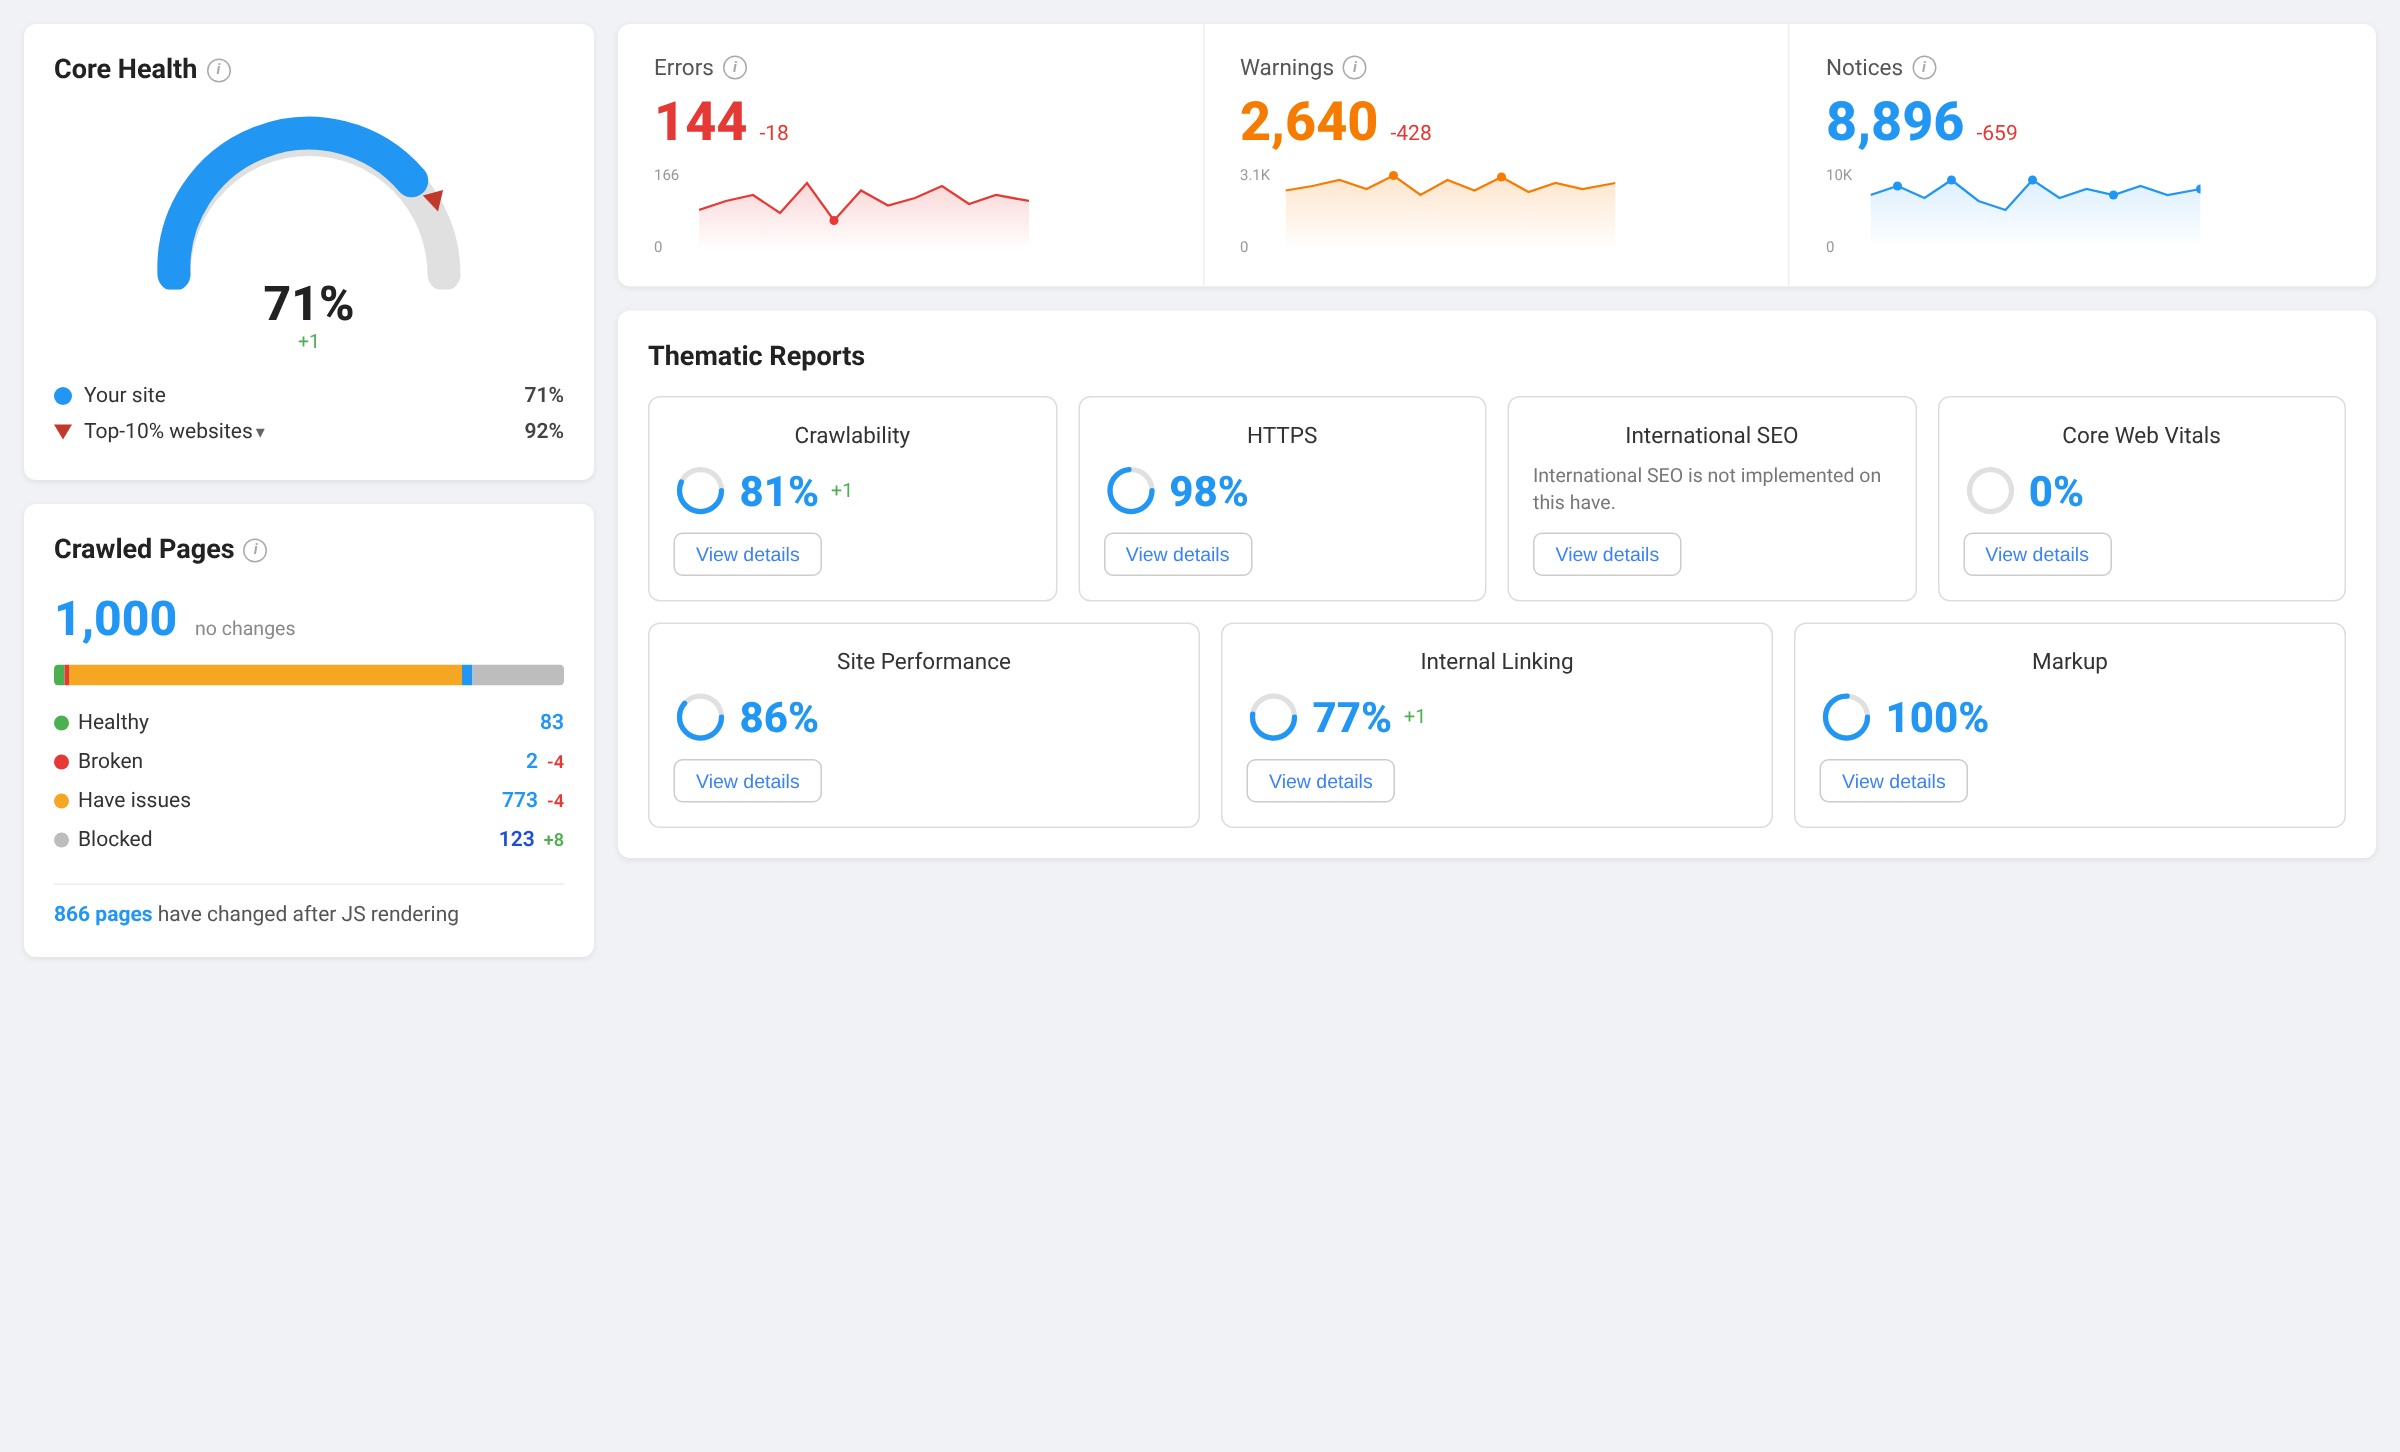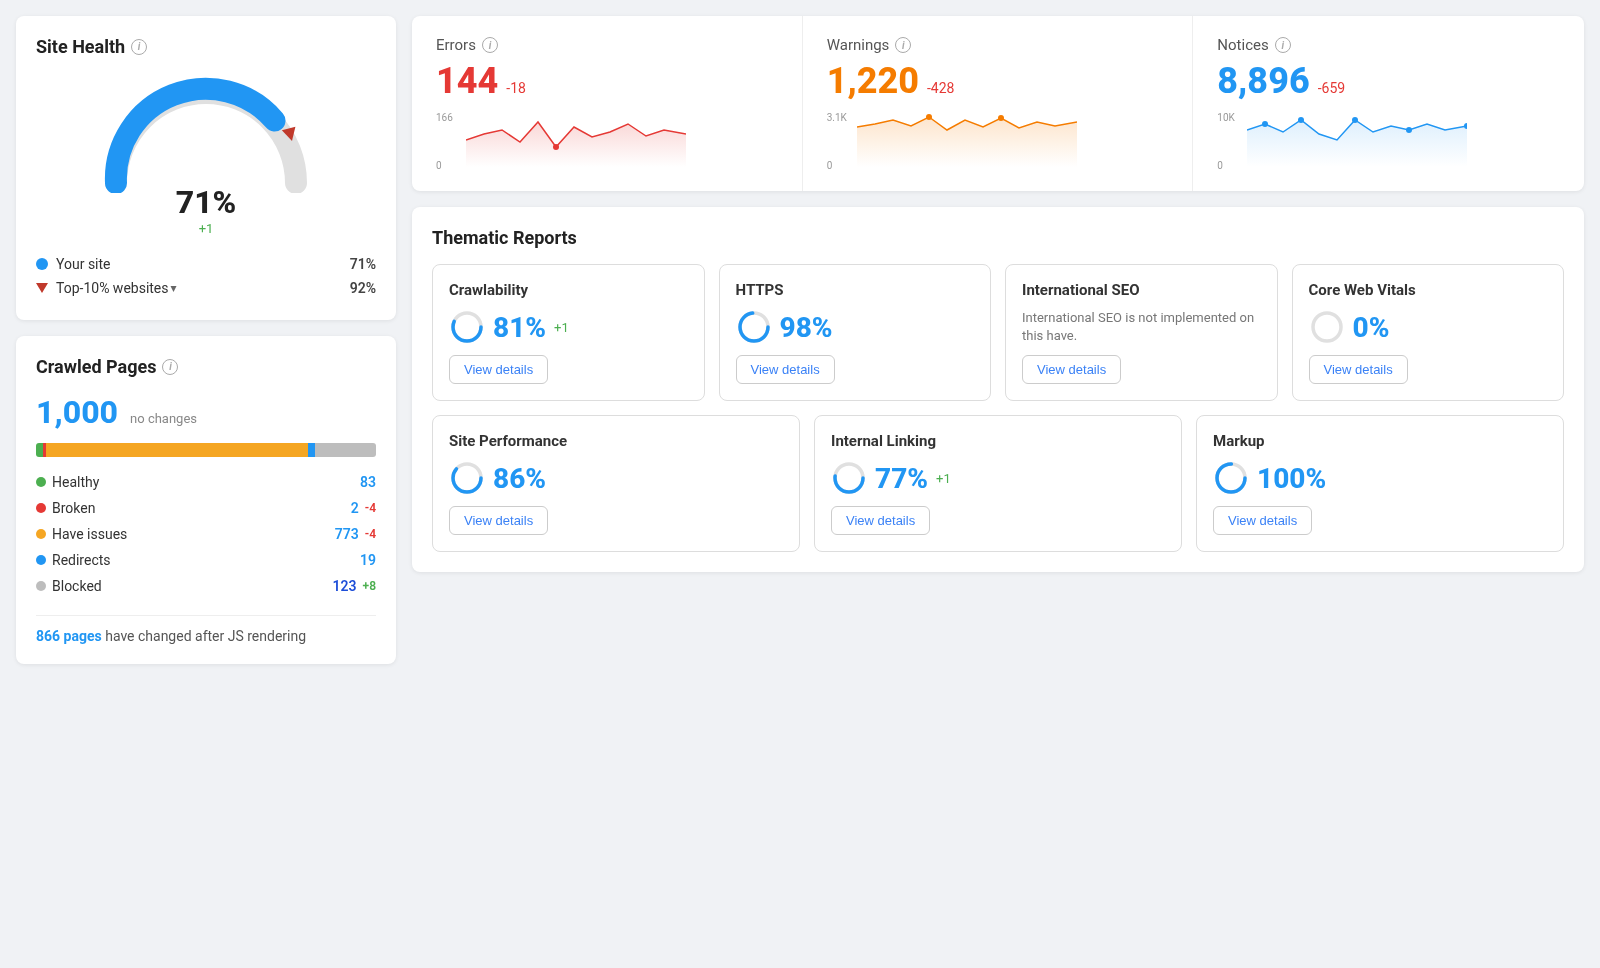--- a/index.html
+++ b/index.html
@@ -243,21 +243,22 @@
       border: 1.5px solid #ddd;
       border-radius: 8px;
       padding: 16px;
       display: flex;
       flex-direction: column;
       gap: 10px;
     }
     .report-name {
       font-size: 15px;
       color: #333;
-      font-weight: 700;
+      font-weight: 400;
+      text-align: center;
     }
     .report-score-row {
       display: flex;
       align-items: center;
       gap: 8px;
     }
     .report-score {
       font-size: 28px;
       font-weight: 800;
       color: #2196f3;
@@ -297,21 +298,21 @@
   </style>
 </head>
 <body>
 
 <div class="main-grid">
 
   <div class="left-col">
 
     <div class="card">
       <div class="card-title">
-        <span>Site Health</span>
+        <span>Core Health</span>
         <span class="info-icon">i</span>
       </div>
       <div class="gauge-container">
         <svg class="gauge-svg" viewBox="0 0 220 120">
 
           <path d="M 20 110 A 90 90 0 0 1 200 110" fill="none" stroke="#e0e0e0" stroke-width="22" stroke-linecap="round"></path>
 
           <path d="M 20 110 A 90 90 0 0 1 178.5 47.5" fill="none" stroke="#2196f3" stroke-width="22" stroke-linecap="round"></path>
 
           <polygon points="196,68 189,55 203,55" fill="#c0392b" transform="rotate(-15, 196, 68)"></polygon>
@@ -375,29 +376,20 @@
           </div>
         </div>
         <div class="crawled-row">
           <div class="crawled-row-label">
             <span class="dot" style="background:#f5a623;"></span>
             <span>Have issues</span>
           </div>
           <div class="crawled-row-value">
             <span style="color:#2196f3;">773</span>
             <span class="change-neg">-4</span>
-          </div>
-        </div>
-        <div class="crawled-row">
-          <div class="crawled-row-label">
-            <span class="dot" style="background:#2196f3;"></span>
-            <span>Redirects</span>
-          </div>
-          <div class="crawled-row-value">
-            <span style="color:#2196f3;">19</span>
           </div>
         </div>
         <div class="crawled-row">
           <div class="crawled-row-label">
             <span class="dot" style="background:#bdbdbd;"></span>
             <span>Blocked</span>
           </div>
           <div class="crawled-row-value">
             <span style="color:#1d4ed8;">123</span>
             <span class="change-pos">+8</span>
@@ -439,21 +431,21 @@
           </svg>
         </div>
       </div>
 
       <div class="metric-card">
         <div class="metric-label">
           <span>Warnings</span>
           <span class="info-icon">i</span>
         </div>
         <div class="metric-value-row">
-          <span class="metric-big warnings">1,220</span>
+          <span class="metric-big warnings">2,640</span>
           <span class="metric-delta neg">-428</span>
         </div>
         <div class="spark-container" style="position:relative;padding-left:30px;">
           <span class="spark-label top" style="top:0;left:0;">3.1K</span>
           <span class="spark-label bottom" style="bottom:0;left:0;">0</span>
           <svg width="220" height="55" viewBox="0 0 220 55">
             <defs>
               <linearGradient id="warnGrad" x1="0" y1="0" x2="0" y2="1">
                 <stop offset="0%" stop-color="rgba(245,124,0,0.2)"></stop>
                 <stop offset="100%" stop-color="rgba(245,124,0,0)"></stop>

